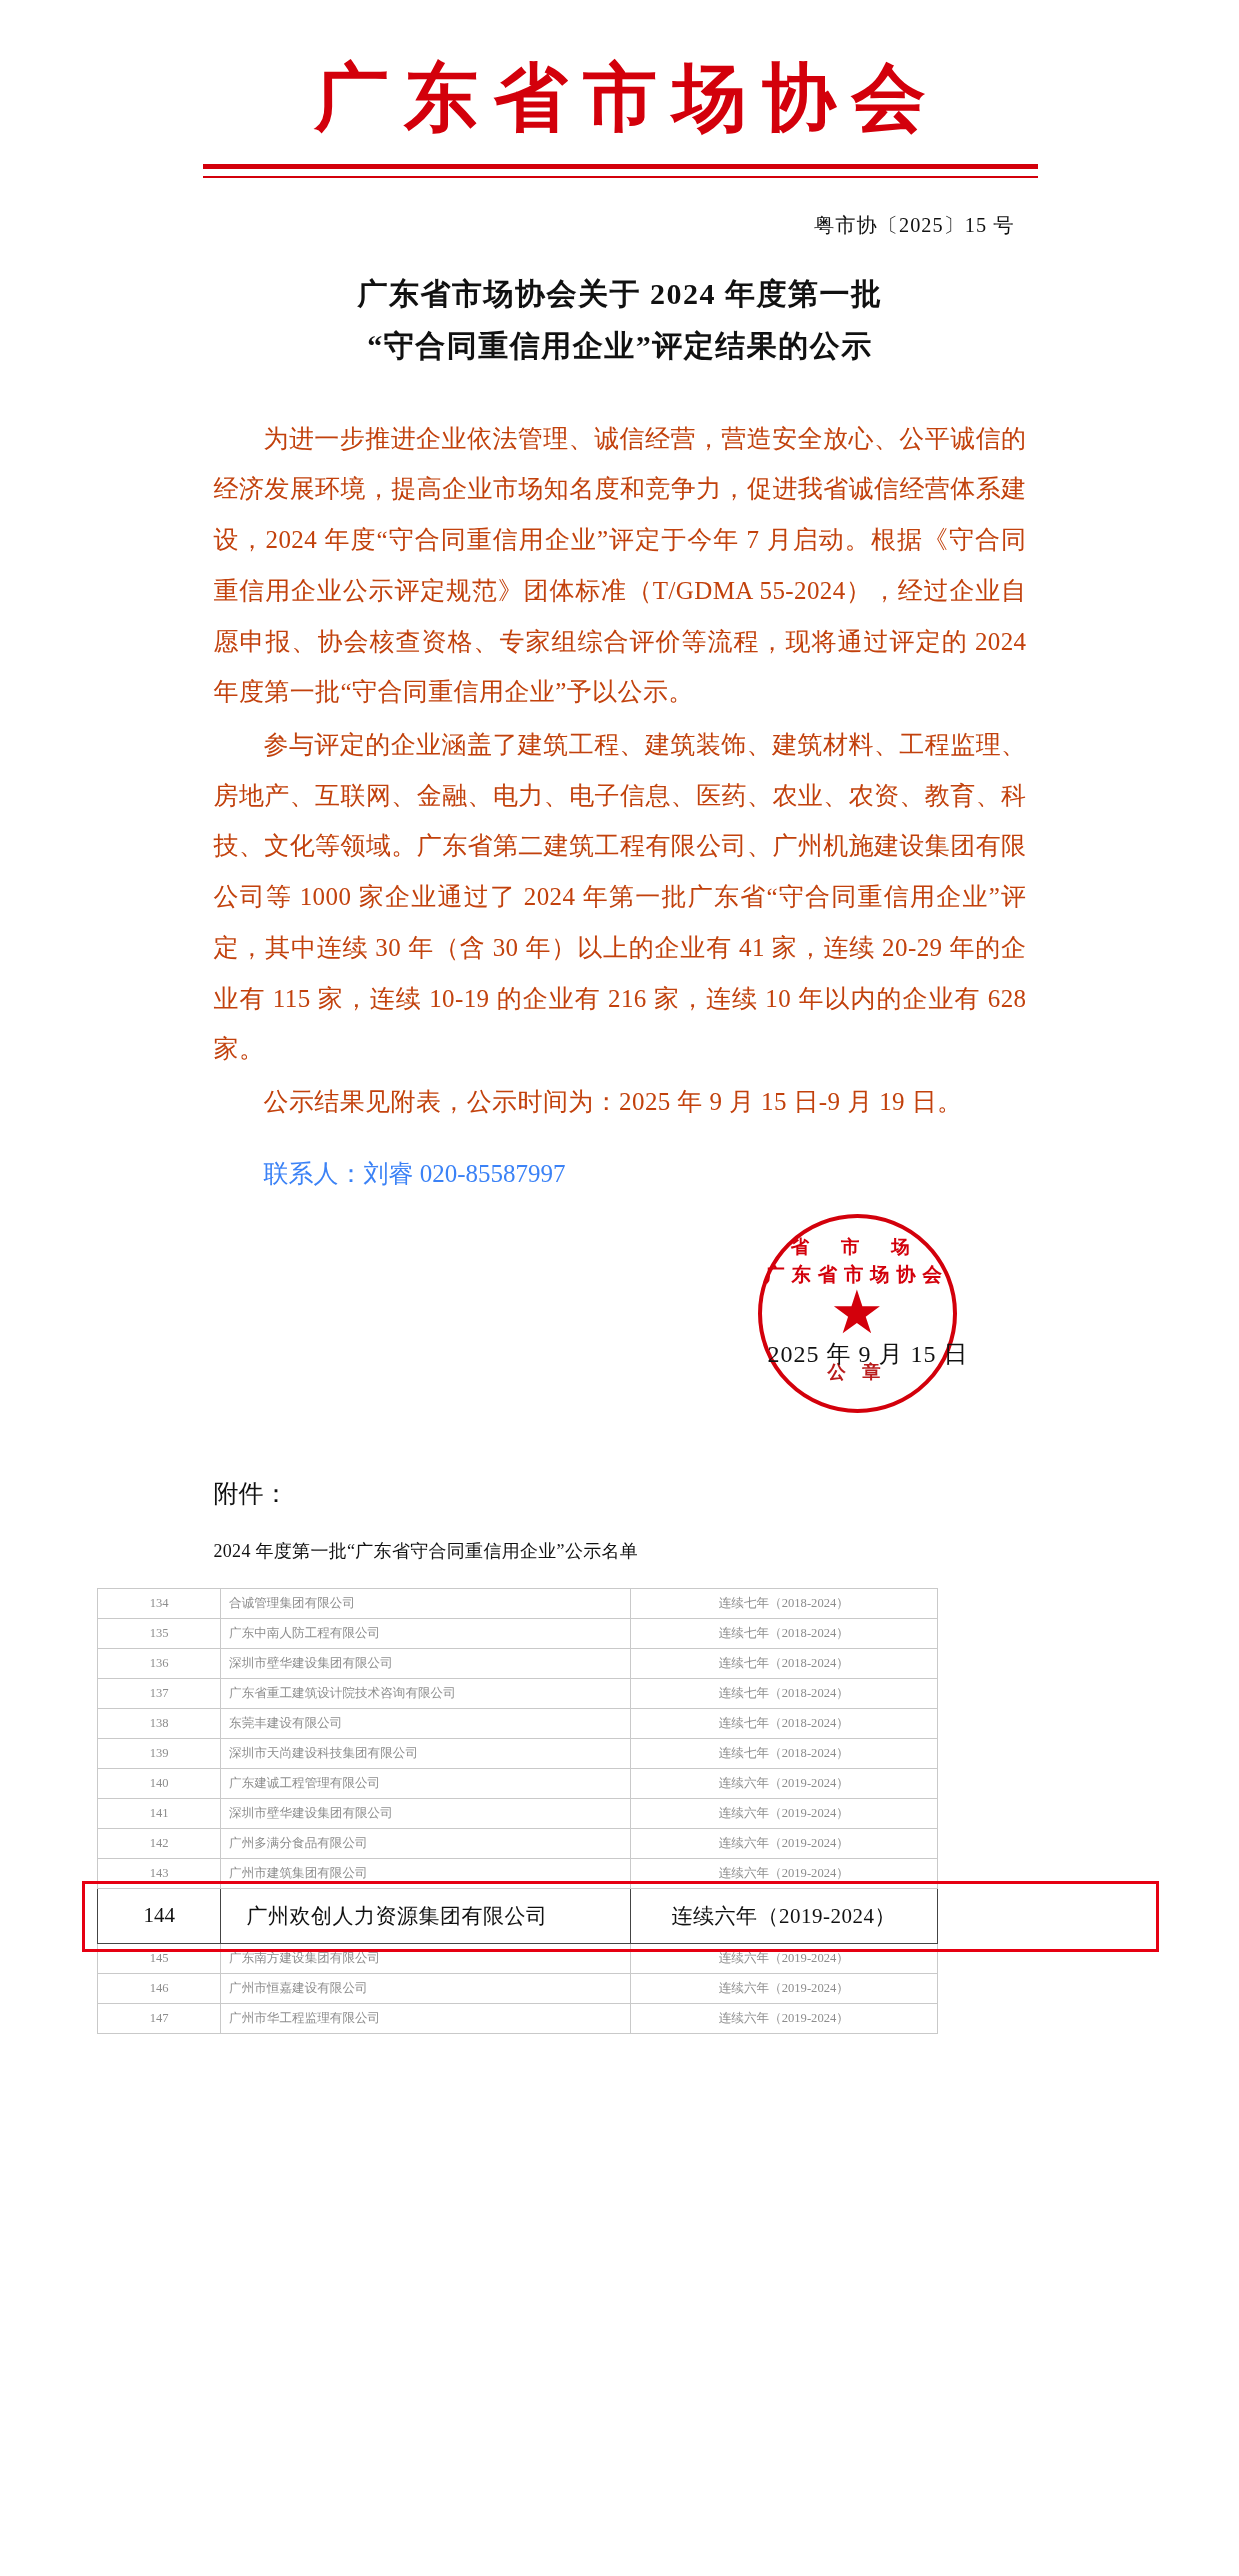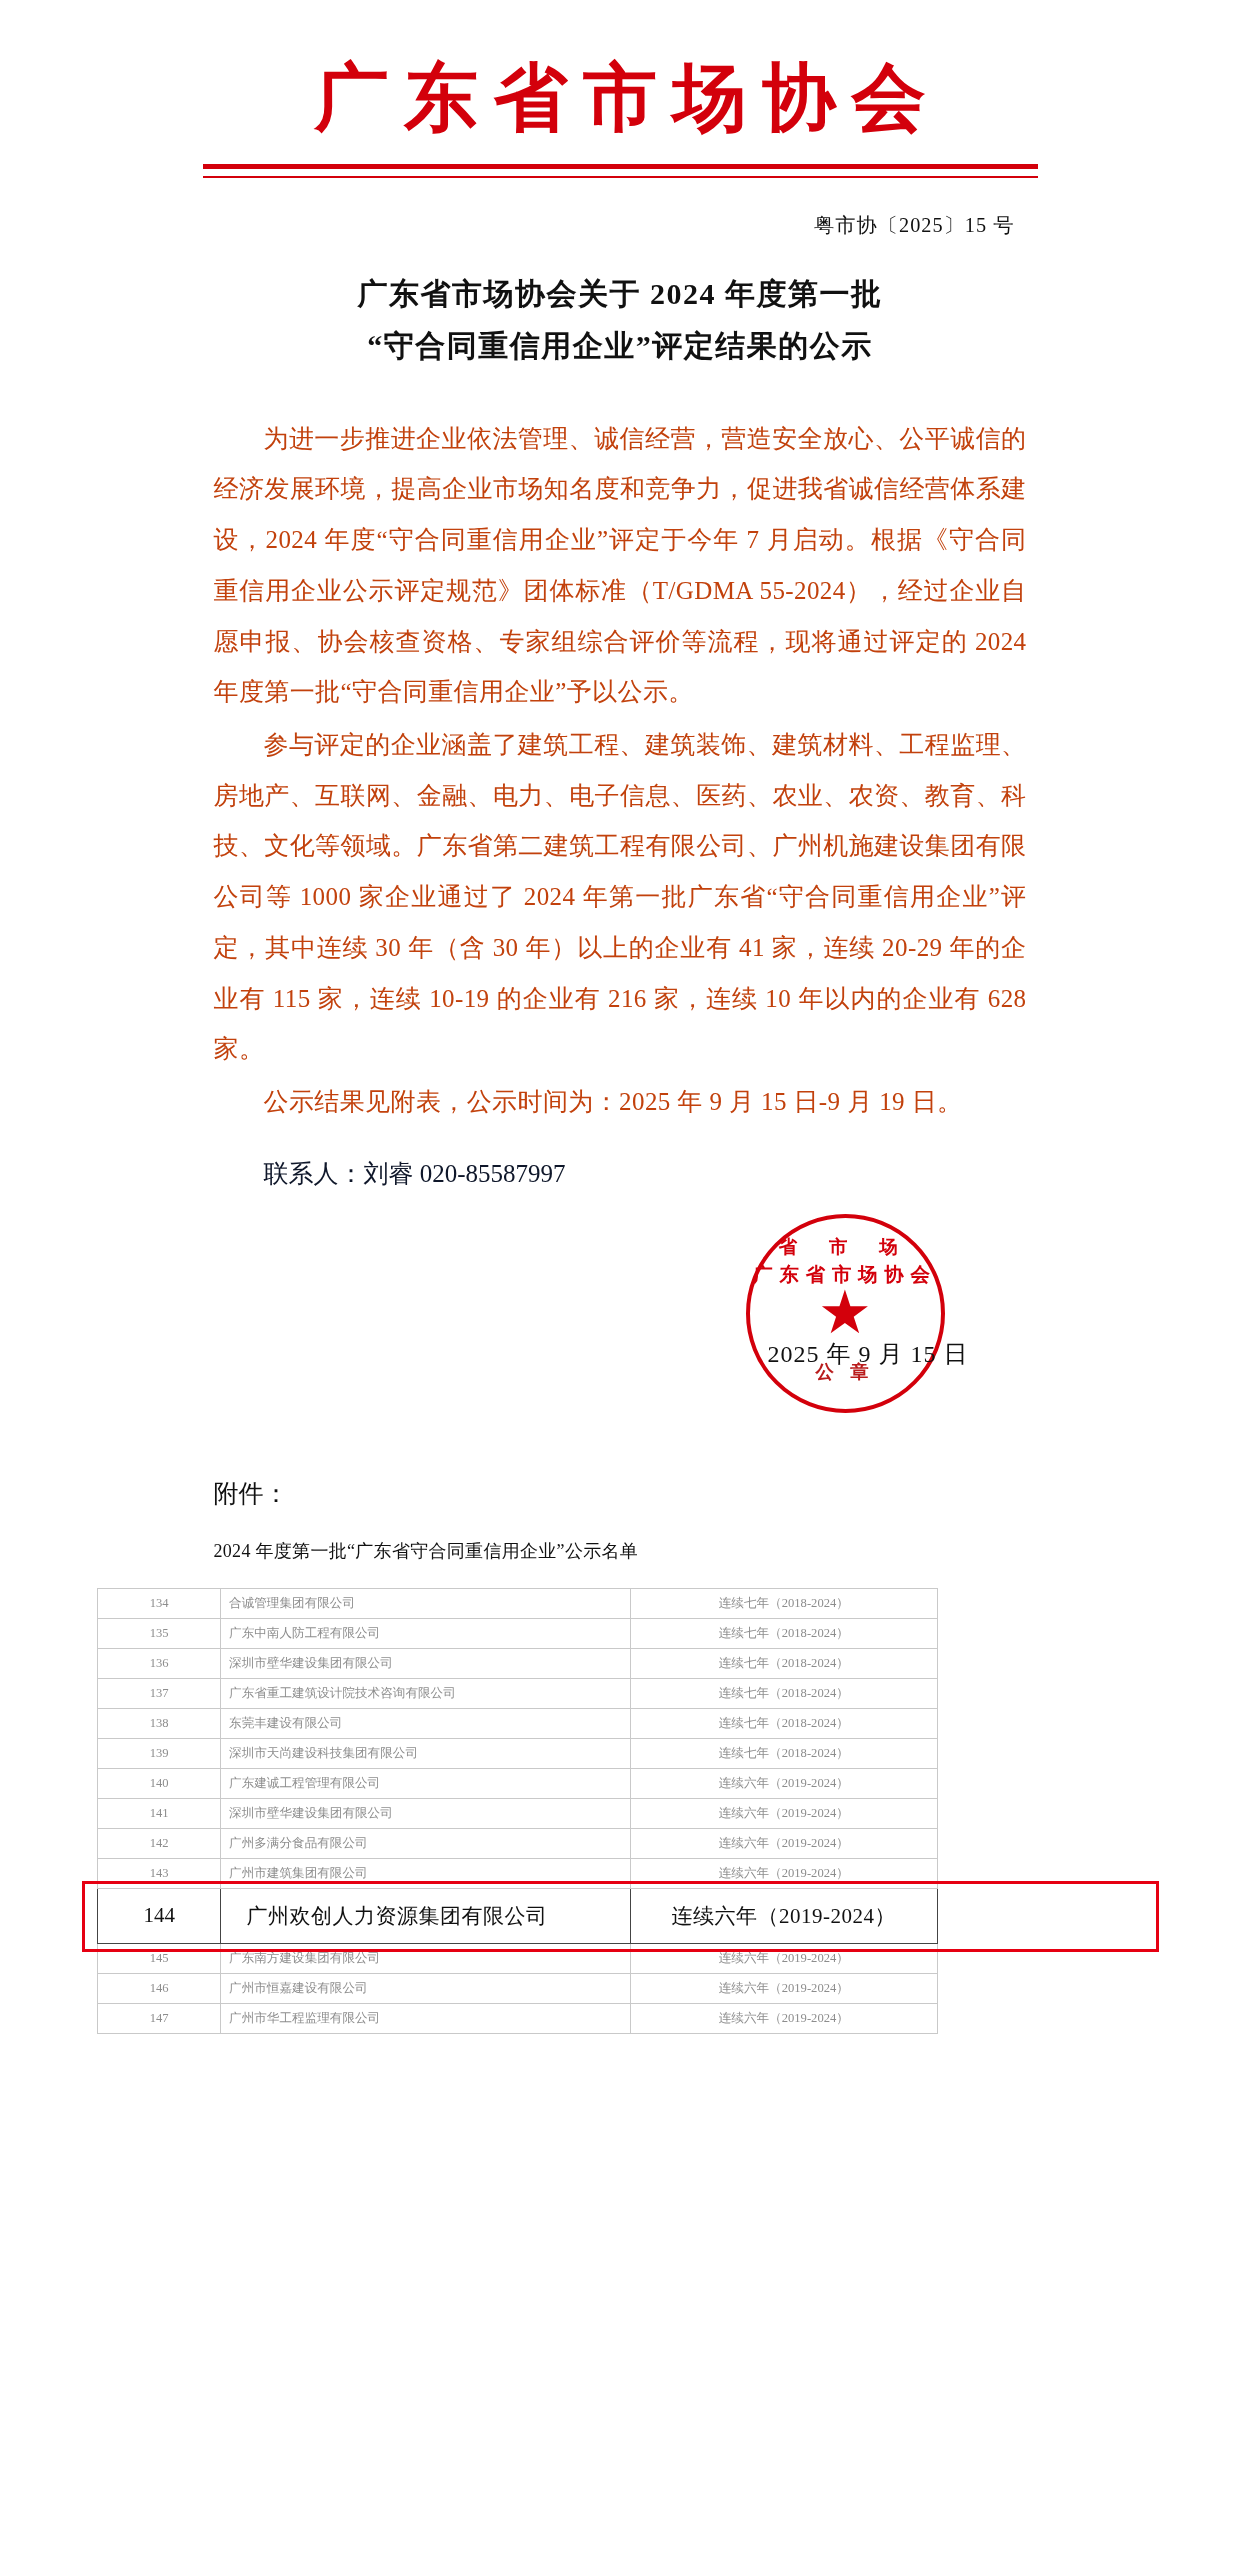--- a/index.html
+++ b/index.html
@@ -93,33 +93,33 @@
   .body-text p {
     margin: 0 0 1.9px 0;
     text-indent: 2em;
   }
   .contact {
     width: 813px;
     margin: 21px auto 0 auto;
     font-size: 25px;
     line-height: 2.0;
     text-indent: 2em;
-    color: #0f172a;
+    color: #3b82f6;
   }
 
   
   .seal-area {
     position: relative;
     width: 813px;
     margin: 21px auto 0 auto;
     height: 203px;
   }
   .seal {
     position: absolute;
-    right: 82px;
+    right: 70px;
     top: -5.8px;
     width: 199px;
     height: 199px;
     border: 4.8px solid #d3000b;
     border-radius: 50%;
     box-sizing: border-box;
   }
   .seal-star {
     position: absolute;
     left: 50%;

